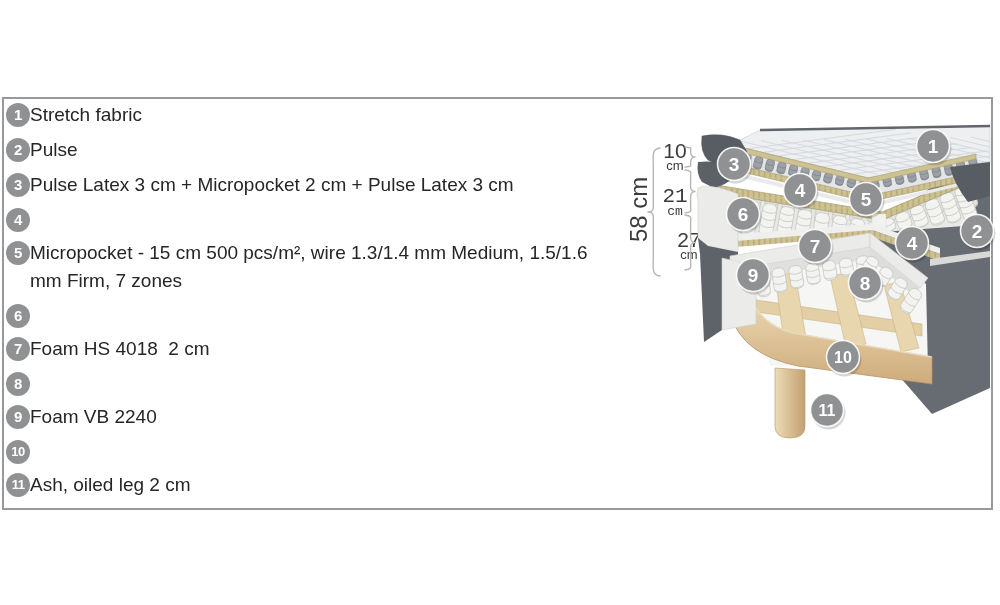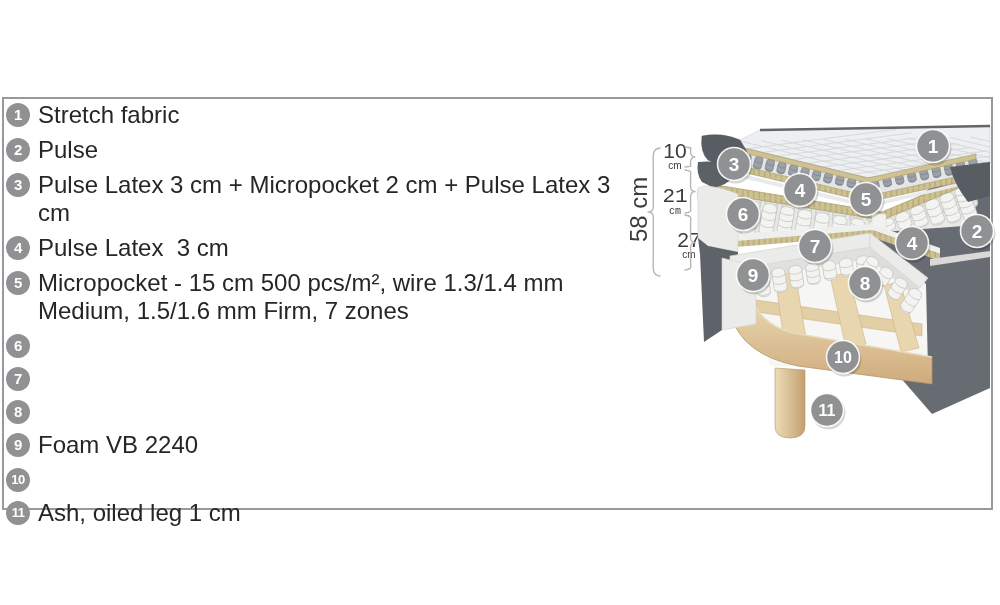--- a/index.html
+++ b/index.html
@@ -6,30 +6,30 @@
   #page{position:relative;width:1000px;height:605px;background:#fff;overflow:hidden;
         font-family:"Liberation Sans",sans-serif;}
   #panel{position:absolute;left:2px;top:97px;width:987px;height:409px;
          border:2px solid var(--c-panel-border,#97999c);background:#fff;}
   .legend{position:absolute;left:6px;top:101px;margin:0;padding:0;list-style:none;z-index:2;}
   .legend li{display:flex;align-items:flex-start;margin-bottom:7px;}
   .badge{flex-shrink:0;width:24px;height:24px;margin-top:2px;border-radius:50%;
          background:var(--c-badge,#8f9193);color:#fff;font-weight:bold;font-size:15px;
          line-height:24px;text-align:center;letter-spacing:-0.5px;}
   .badge.two{font-size:13px;}
-  .label{margin-left:8px;font-size:24px;line-height:28px;color:var(--c-text,#262626);
+  .label{font-size:19px;line-height:28px;color:var(--c-text,#262626);
          white-space:pre-wrap;max-width:590px;}
   #diagram{position:absolute;left:626px;top:118px;width:374px;height:332px;z-index:3;}
   #bedsvg{position:absolute;left:4px;top:0;}
   .dim-total{position:absolute;left:0;top:48px;width:26px;height:86px;
              writing-mode:vertical-rl;transform:rotate(180deg);text-align:center;
              font-size:24px;line-height:26px;color:var(--c-dim-text,#3b3b3b);}
   .dim-frac{position:absolute;width:36px;text-align:center;color:var(--c-dim-text,#3b3b3b);}
   .dim-frac .num{display:block;font-size:21px;line-height:20px;}
-  .dim-frac .unit{display:block;font-size:10px;line-height:11px;margin-top:-1px;}
+  .dim-frac .unit{display:block;font-size:13px;line-height:11px;margin-top:-1px;}
   #frac-10{left:31px;top:23px;} #frac-21{left:31px;top:69px;font-family:Liberation Mono, monospace;} #frac-27{left:45px;top:112px;}
   .brace{position:absolute;}
   #brace-total{left:21px;top:29px;} #brace-10{left:58px;top:28px;}
   #brace-21{left:58px;top:51px;} #brace-27{left:58px;top:96px;}
 </style>
 </head>
 <body>
 
 <div id="page">
   <div id="panel"></div>
@@ -42,45 +42,45 @@
     <li>
         <span class="badge">2</span>
         <span class="label">Pulse</span>
       </li>
     <li>
         <span class="badge">3</span>
         <span class="label">Pulse Latex 3 cm + Micropocket 2 cm + Pulse Latex 3 cm</span>
       </li>
     <li>
         <span class="badge">4</span>
-        <span class="label">Pulse Latex  3 cm</span>
       </li>
     <li>
         <span class="badge">5</span>
         <span class="label">Micropocket - 15 cm 500 pcs/m², wire 1.3/1.4 mm Medium, 1.5/1.6 mm Firm, 7 zones</span>
       </li>
     <li>
         <span class="badge">6</span>
       </li>
     <li>
         <span class="badge">7</span>
+        <span class="label">Foam HS 4018  2 cm</span>
       </li>
     <li>
         <span class="badge">8</span>
       </li>
     <li>
         <span class="badge">9</span>
         <span class="label">Foam VB 2240</span>
       </li>
     <li>
         <span class="badge two">10</span>
       </li>
     <li>
         <span class="badge two">11</span>
-        <span class="label">Ash, oiled leg 1 cm</span>
+        <span class="label">Ash, oiled leg 2 cm</span>
       </li>
   </ol>
 
   <div id="diagram">
     <div class="dim-total">58 cm</div>
     <div class="dim-frac" id="frac-10">
       <span class="num">10</span>
       <span class="unit">cm</span>
     </div>
     <div class="dim-frac" id="frac-21">

